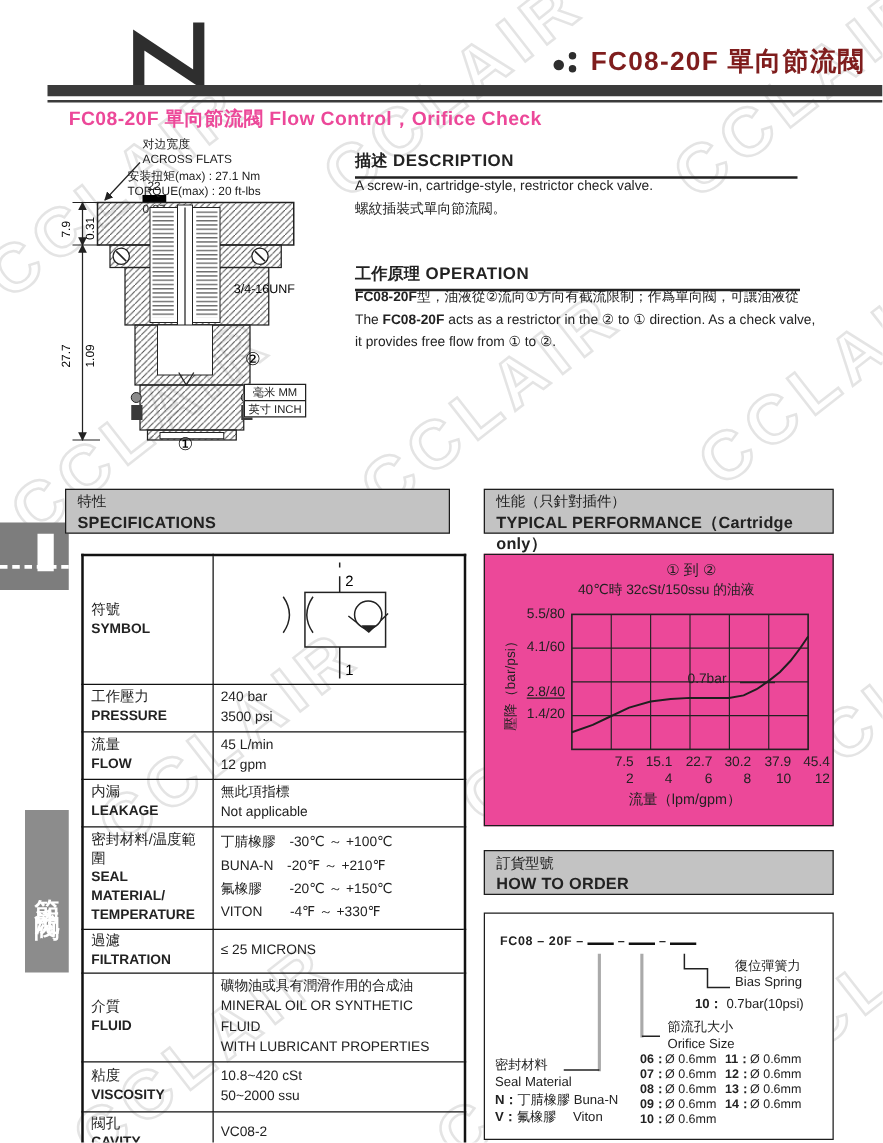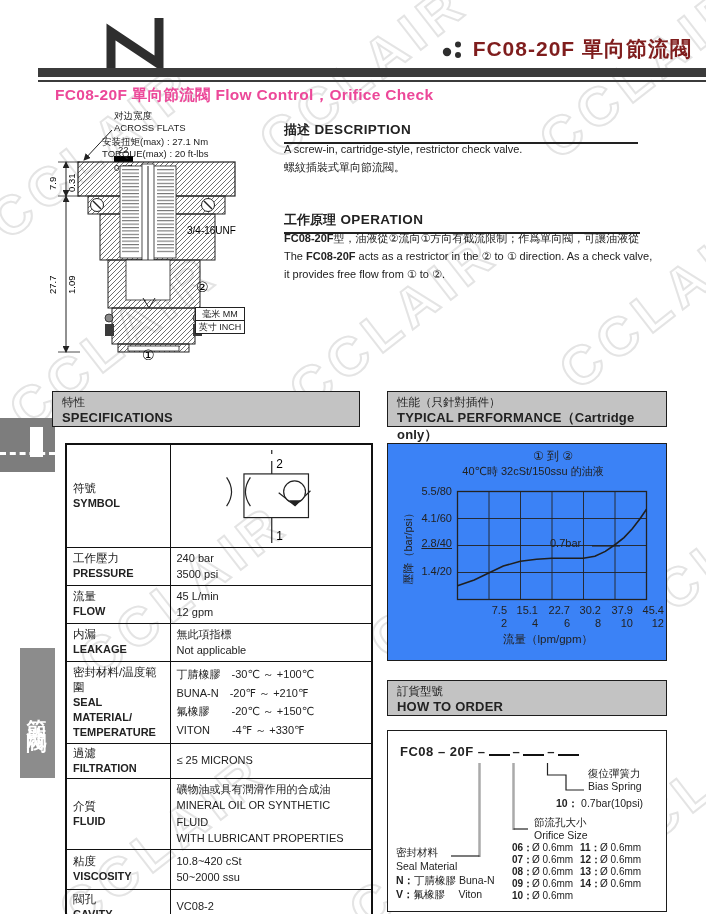--- a/index.html
+++ b/index.html
@@ -49,33 +49,33 @@
   table.spec td{border:1.2px solid #111;vertical-align:middle;padding:2px 6px;}
   td.lab .zh{font-size:11.5px;line-height:15px;}
   td.lab .en{font-size:11px;line-height:15px;font-weight:bold;white-space:pre-line;}
   td.val{padding-left:10px;}
   td.val div{font-size:11px;line-height:16.5px;}
   tr.rh-sym{height:103px;} tr.rh-a{height:37px;} tr.rh-b{height:37px;} tr.rh-c{height:38px;}
   tr.rh-seal{height:82px;} tr.rh-filt{height:33px;} tr.rh-fluid{height:58px;} tr.rh-visc{height:40px;} tr.rh-cav{height:34px;}
   tr.rh-seal td.val div{line-height:18.5px;}
   td.symcell{position:relative;padding:0;}
   
-  .chartbox{left:387px;top:443px;width:280px;height:218px;box-sizing:border-box;border:1.5px solid #1d1d1d;background:#3b82f6;}
+  .chartbox{left:387px;top:443px;width:280px;height:218px;box-sizing:border-box;border:1.5px solid #1d1d1d;background:#ec4899;}
   .chartbox .ct{position:absolute;left:70px;top:4px;width:190px;text-align:center;font-size:12px;}
   .chartbox .cs{position:absolute;left:30px;top:20px;width:230px;text-align:center;font-size:11px;}
   .ytick{position:absolute;left:16px;width:48px;text-align:right;font-size:11px;}
-  .yt0{top:41px;} .yt1{top:68px;} .yt2{top:93px;text-decoration:underline;} .yt3{top:121px;}
+  .yt0{top:41px;} .yt1{top:68px;} .yt2{top:104px;text-decoration:underline;} .yt3{top:121px;}
   .xtick{position:absolute;width:36px;text-align:right;font-size:11px;line-height:12.5px;top:160px;}
   .xt0{left:83px;} .xt1{left:114px;} .xt2{left:146px;} .xt3{left:177px;} .xt4{left:209px;} .xt5{left:240px;}
   .ylab{position:absolute;left:-44px;top:94px;width:130px;height:16px;text-align:center;font-size:11px;transform:rotate(-90deg);}
   .xlab{position:absolute;left:60px;top:188px;width:200px;text-align:center;font-size:11.5px;}
   .anno{position:absolute;left:162px;top:93px;font-size:11px;}
   
   .orderbox{left:387px;top:730px;width:280px;height:182px;box-sizing:border-box;border:1.5px solid #1d1d1d;background:#fff;}
-  .modelline{position:absolute;left:12px;top:10px;font-size:13px;font-weight:bold;letter-spacing:.5px;text-align:right;}
+  .modelline{position:absolute;left:12px;top:10px;font-size:10px;font-weight:bold;letter-spacing:.5px;text-align:right;}
   .blank{display:inline-block;width:21px;height:13px;border-bottom:2px solid #111;margin:0 3px;}
   .olabel{position:absolute;font-size:10.5px;line-height:13px;white-space:nowrap;}
   .ori-col{position:absolute;top:111px;font-size:10px;}
   .ori-col div{height:12px;line-height:12px;}
   .ori-col b{display:inline-block;width:20px;}
   .oc1{left:124px;} .oc2{left:192px;}
   .sealblock{position:absolute;left:8px;top:114px;font-size:10.5px;}
   .sealblock div{height:14px;line-height:14px;}
   .sealblock b{display:inline-block;min-width:16px;}
 </style>

